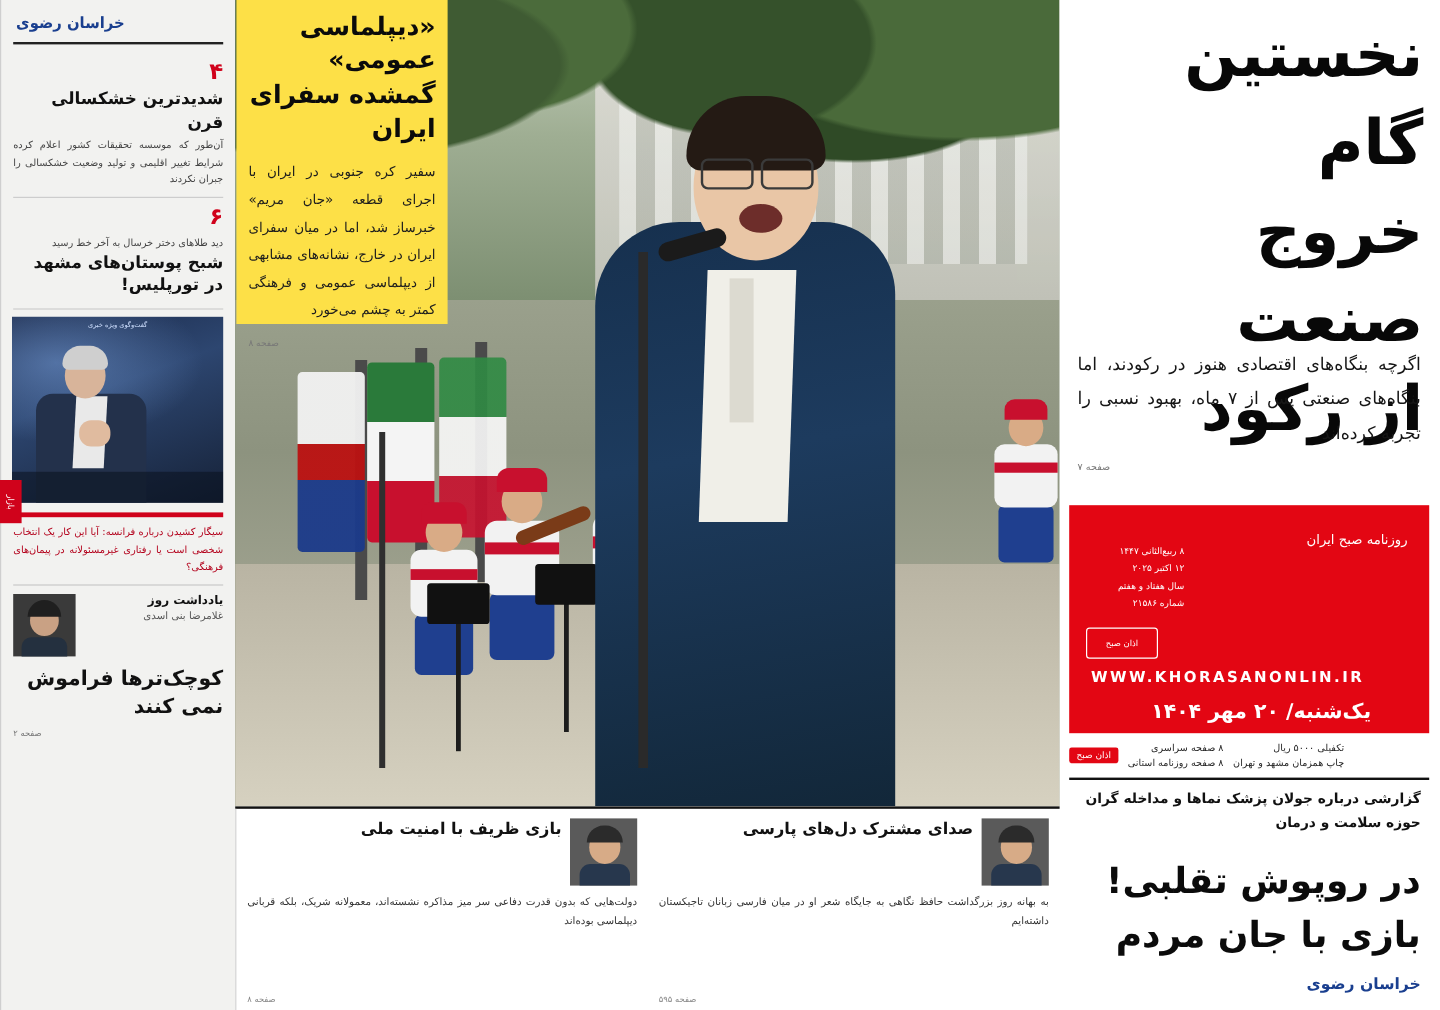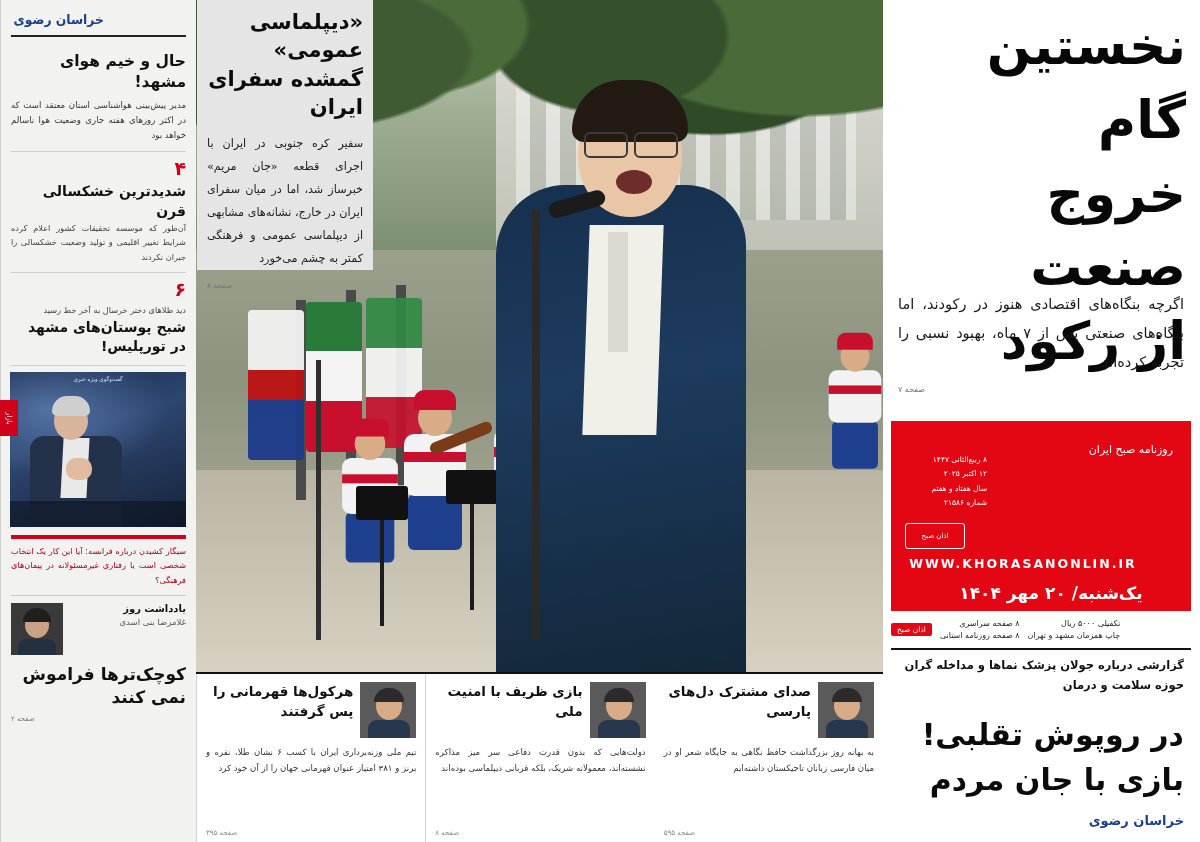--- a/index.html
+++ b/index.html
@@ -100,21 +100,21 @@
   
   .edge-tab{
     position:absolute;left:0;top:400px;width:18px;height:36px;background:#d0021b;
     color:#fff;font-size:7px;display:flex;align-items:center;justify-content:center;
     writing-mode:vertical-rl;
   }
 
   
   .midcol{
     position:absolute;top:0;left:197px;width:176px;height:270px;
-    padding:8px 10px 0 10px;box-sizing:border-box;background:#e5e5e5;
+    padding:8px 10px 0 10px;box-sizing:border-box;background:#fde047;
   }
   .mid-head{
     font-size:21px;font-weight:bold;color:#0b0b0b;line-height:1.35;text-align:right;direction:rtl;
   }
   .mid-head .l2{display:block;}
   .mid-body{
     font-size:11.2px;color:#1d1d1d;line-height:2.05;text-align:justify;direction:rtl;margin-top:12px;
   }
   .mid-page{font-size:7.5px;color:#777;text-align:left;margin-top:10px;}
 
@@ -295,24 +295,20 @@
 <body>
 
 <div class="page">
 
   <div class="sidebar">
     <div class="sb-masthead">
       <div class="logo">خراسان رضوی</div>
     </div>
     <div class="sb-rule"></div>
 
-    <div class="sb-item">
-      <div class="sb-head">حال و خیم هوای مشهد!</div>
-      <div class="sb-body">مدیر پیش‌بینی هواشناسی استان معتقد است که در اکثر روزهای هفته جاری وضعیت هوا ناسالم خواهد بود</div>
-    </div>
 
     <div class="sb-item">
       <div class="sb-num">۴</div>
       <div class="sb-head2">شدیدترین خشکسالی قرن</div>
       <div class="sb-sub">آن‌طور که موسسه تحقیقات کشور اعلام کرده شرایط تغییر اقلیمی و تولید وضعیت خشکسالی را جبران نکردند</div>
     </div>
 
     <div class="sb-item">
       <div class="sb-num">۶</div>
       <div class="sb-sub">دید طلاهای دختر خرسال به آخر خط رسید</div>
@@ -509,28 +505,16 @@
         <div class="brief-photo">
           <div class="bp-body"></div>
             <div class="bp-head"></div>
             <div class="bp-hair"></div>
         </div>
       </div>
       <div class="brief-body">دولت‌هایی که بدون قدرت دفاعی سر میز مذاکره نشسته‌اند، معمولانه شریک، بلکه قربانی دیپلماسی بوده‌اند</div>
       <div class="brief-page">صفحه ۸</div>
     </div>
 
-    <div class="brief">
-      <div class="brief-top">
-        <div class="brief-title">هرکول‌ها قهرمانی را پس گرفتند</div>
-        <div class="brief-photo">
-          <div class="bp-body"></div>
-            <div class="bp-head"></div>
-            <div class="bp-hair"></div>
-        </div>
-      </div>
-      <div class="brief-body">تیم ملی وزنه‌برداری ایران با کسب ۶ نشان طلا، نقره و برنز و ۳۸۱ امتیاز عنوان قهرمانی جهان را از آن خود کرد</div>
-      <div class="brief-page">صفحه ۳۹۵</div>
-    </div>
 
   </div>
 
 </div>
 
 </body></html>

